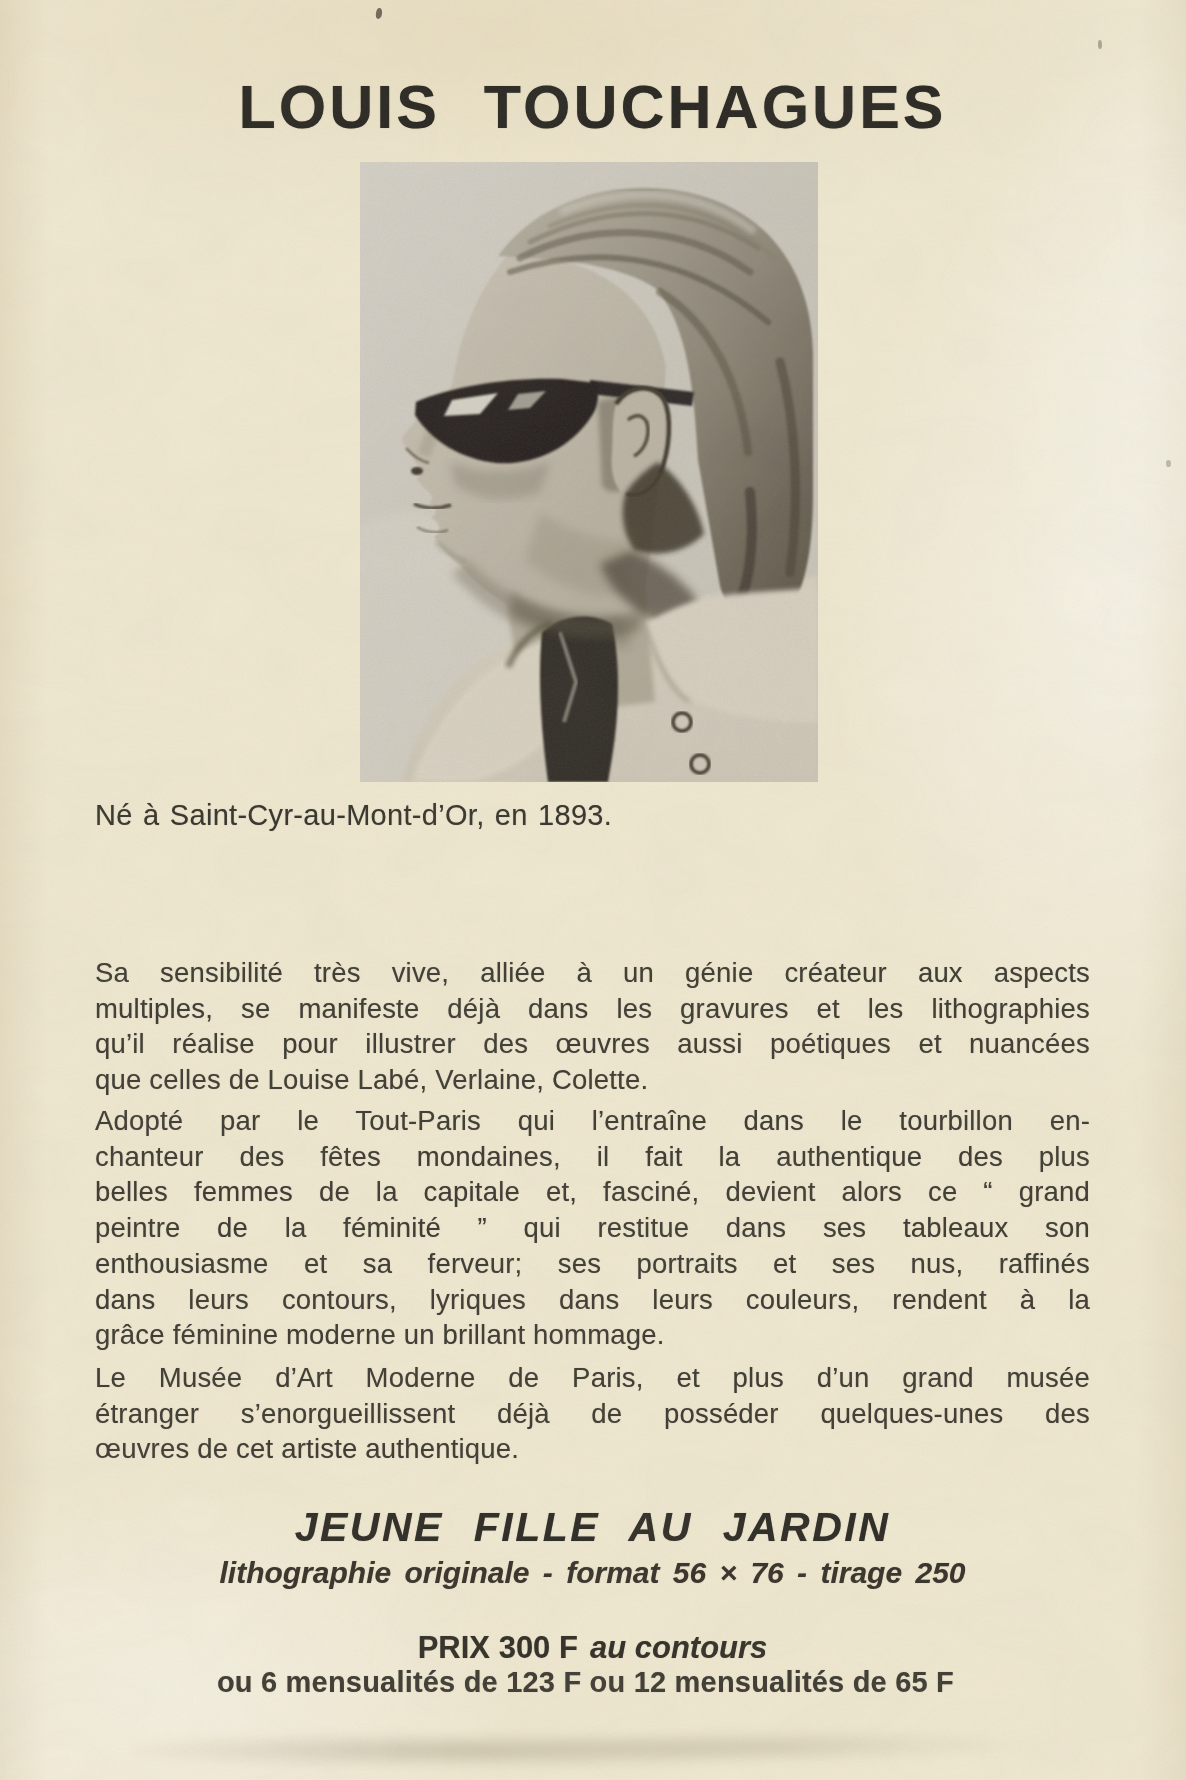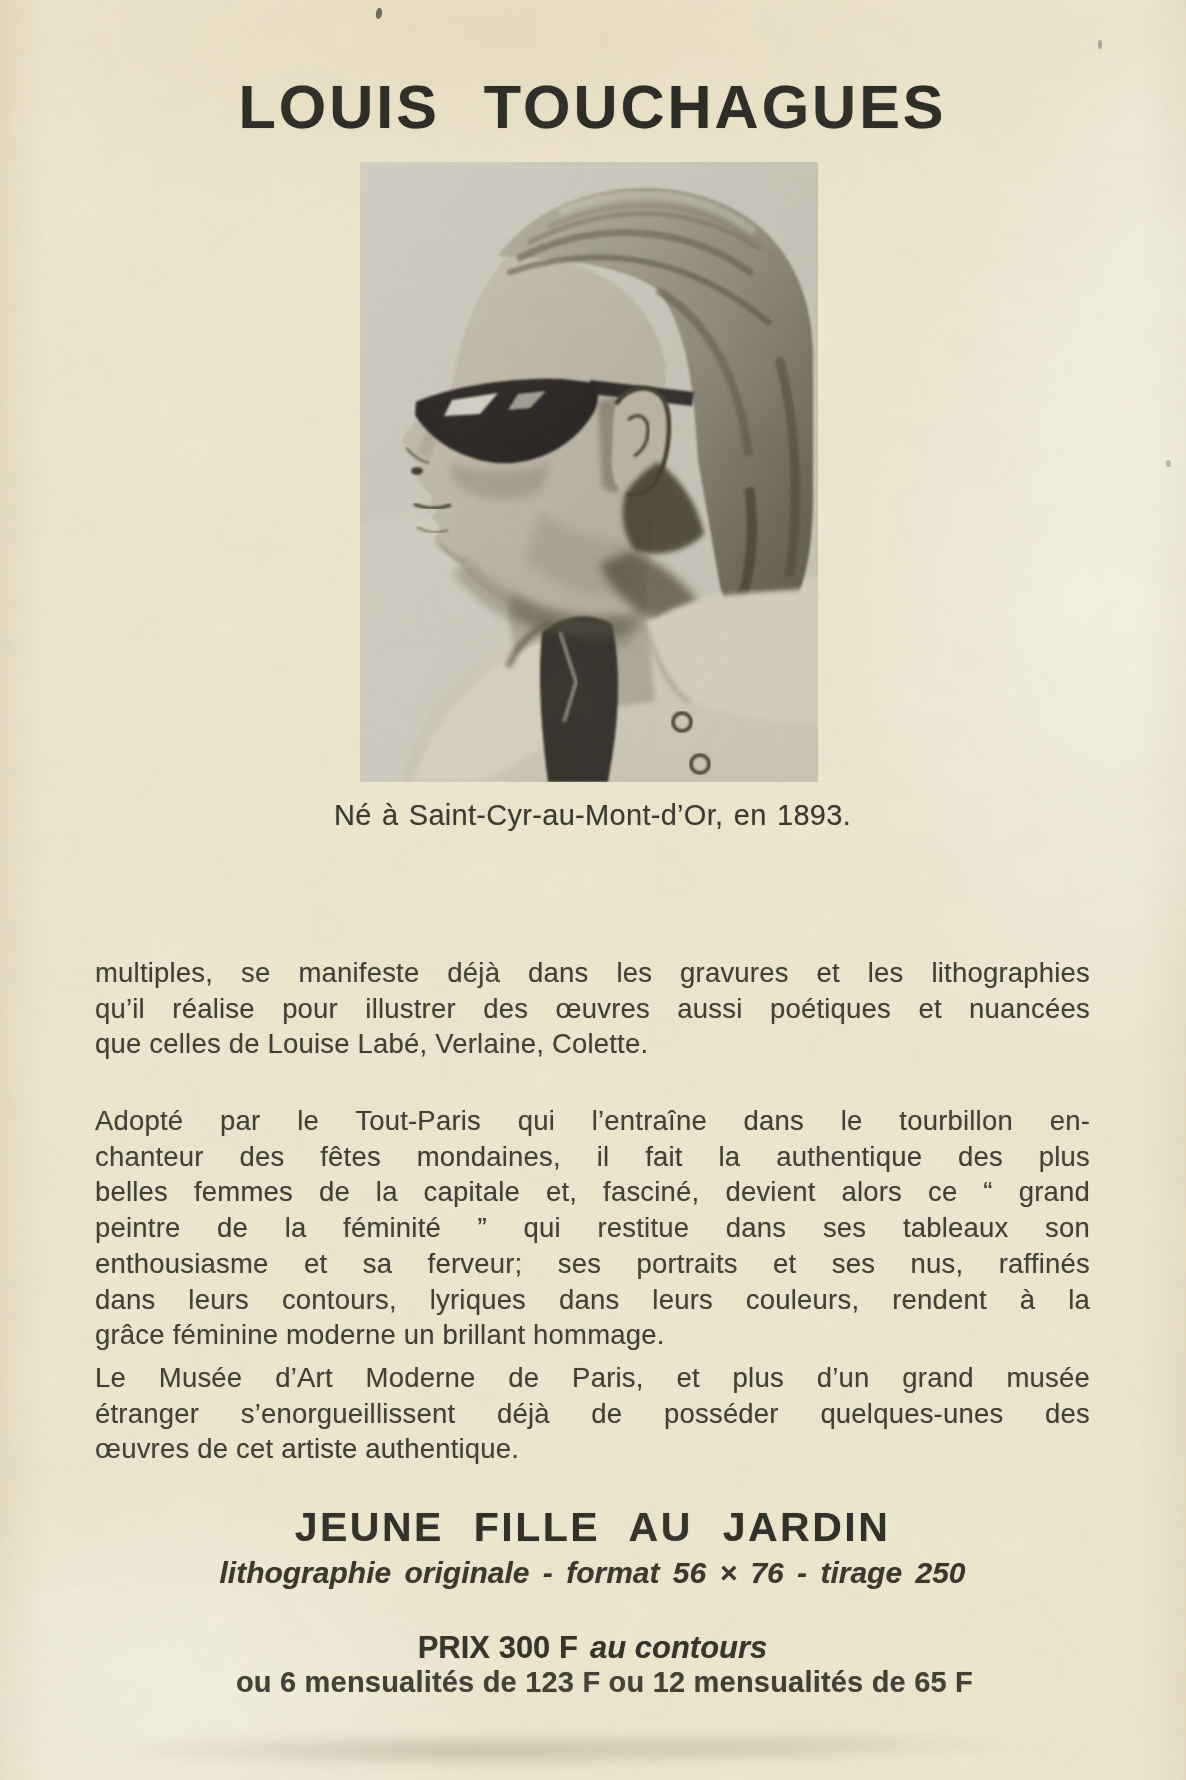--- a/index.html
+++ b/index.html
@@ -30,50 +30,50 @@
   }
   .title{
     position:absolute;top:74px;left:95px;width:995px;margin:0;
     text-align:center;font-weight:bold;font-size:61px;line-height:1.1;
     letter-spacing:3px;word-spacing:24px;color:#262420;
     text-shadow:0 0 1px rgba(38,36,32,.45);
   }
   .photo{position:absolute;left:360px;top:162px;width:458px;height:620px;}
   .photo svg{display:block;width:458px;height:620px;}
   .birth{
-    position:absolute;top:799px;left:95px;width:995px;text-align:center;
+    position:absolute;top:799px;left:95px;width:995px;text-align:left;
     font-size:29px;color:#34312b;letter-spacing:.3px;word-spacing:2px;
     text-shadow:0 0 1px rgba(50,48,42,.35);
   }
   .para{
     position:absolute;left:95px;width:995px;
     font-size:27.5px;line-height:35.7px;letter-spacing:.2px;
     color:#3a3831;text-shadow:0 0 1px rgba(55,52,45,.35);
   }
   .jl{text-align:justify;text-align-last:justify;}
   .jl.end{text-align-last:left;}
   .p1{top:841px;} .p2{top:955px;} .p3{top:1103px;} .p4{top:1360px;}
   .art-title{
     position:absolute;top:1504px;left:95px;width:995px;text-align:center;
     font-weight:bold;font-size:41px;letter-spacing:2.5px;word-spacing:16px;
-    color:#2b2924;text-shadow:0 0 1px rgba(43,41,36,.4);
+    color:#2b2924;text-shadow:0 0 1px rgba(43,41,36,.4);font-style:italic;
   }
   .art-details{
     position:absolute;top:1556px;left:95px;width:995px;text-align:center;
     font-weight:bold;font-style:italic;font-size:30px;word-spacing:5px;
     color:#332f28;text-shadow:0 0 1px rgba(51,47,40,.35);
   }
   .price{
     position:absolute;top:1630px;left:95px;width:995px;text-align:center;
     font-size:31px;color:#2f2c26;text-shadow:0 0 1px rgba(47,44,38,.35);
   }
   .pb{font-weight:bold;}
   .pi{font-weight:bold;font-style:italic;margin-left:12px;}
   .inst{
-    position:absolute;top:1666px;left:107px;width:995px;text-align:center;
+    position:absolute;top:1666px;left:88px;width:995px;text-align:center;
     font-weight:bold;font-size:29px;letter-spacing:.2px;color:#3a3831;
     text-shadow:0 0 1px rgba(55,52,45,.35);
   }
   .texture{position:absolute;left:0;top:0;width:1186px;height:1780px;pointer-events:none;z-index:5;}
 </style>
 </head>
 <body>
 
 <div class="page">
 
@@ -182,20 +182,21 @@
       <circle cx="340" cy="602" r="9" fill="none" stroke="#3b362c" stroke-width="3.5" filter="url(#b1)"></circle>
 
       <rect width="458" height="620" filter="url(#phGrain)" opacity=".3"></rect>
     </svg>
   </div>
 
   <div class="birth">Né à Saint-Cyr-au-Mont-d’Or, en 1893.</div>
 
 
   <div class="para p2">
+    <div class="jl">Sa sensibilité très vive, alliée à un génie créateur aux aspects</div>
     <div class="jl">multiples, se manifeste déjà dans les gravures et les lithographies</div>
     <div class="jl">qu’il réalise pour illustrer des œuvres aussi poétiques et nuancées</div>
     <div class="jl end">que celles de Louise Labé, Verlaine, Colette.</div>
   </div>
 
   <div class="para p3">
     <div class="jl">Adopté par le Tout-Paris qui l’entraîne dans le tourbillon en-</div>
     <div class="jl">chanteur des fêtes mondaines, il fait la authentique des plus</div>
     <div class="jl">belles femmes de la capitale et, fasciné, devient alors ce “ grand</div>
     <div class="jl">peintre de la féminité ” qui restitue dans ses tableaux son</div>

